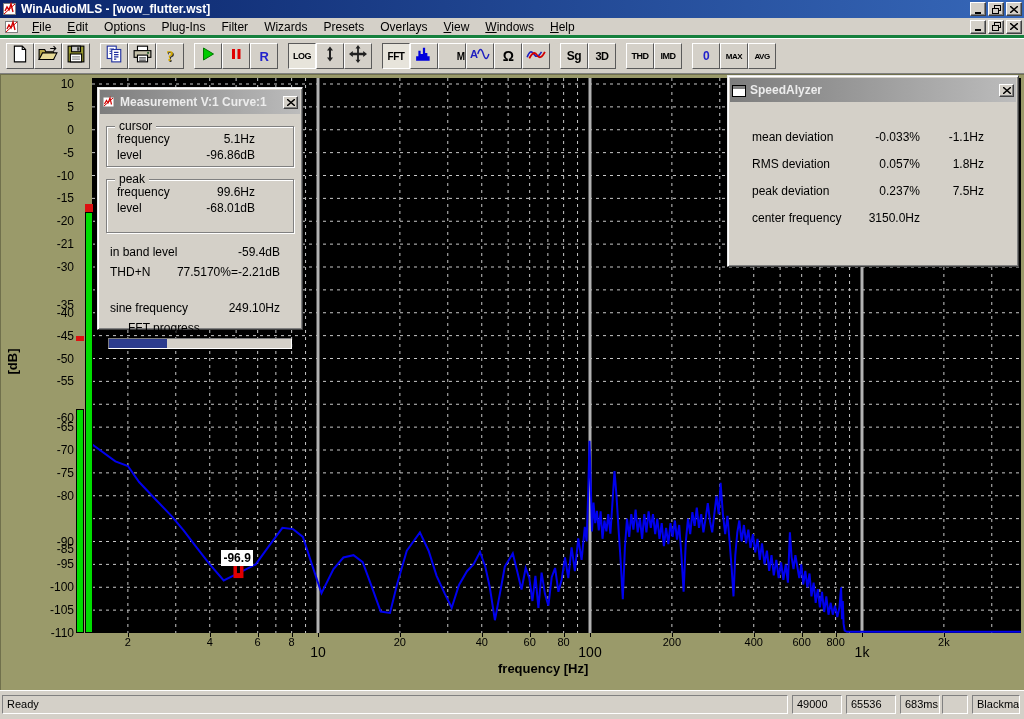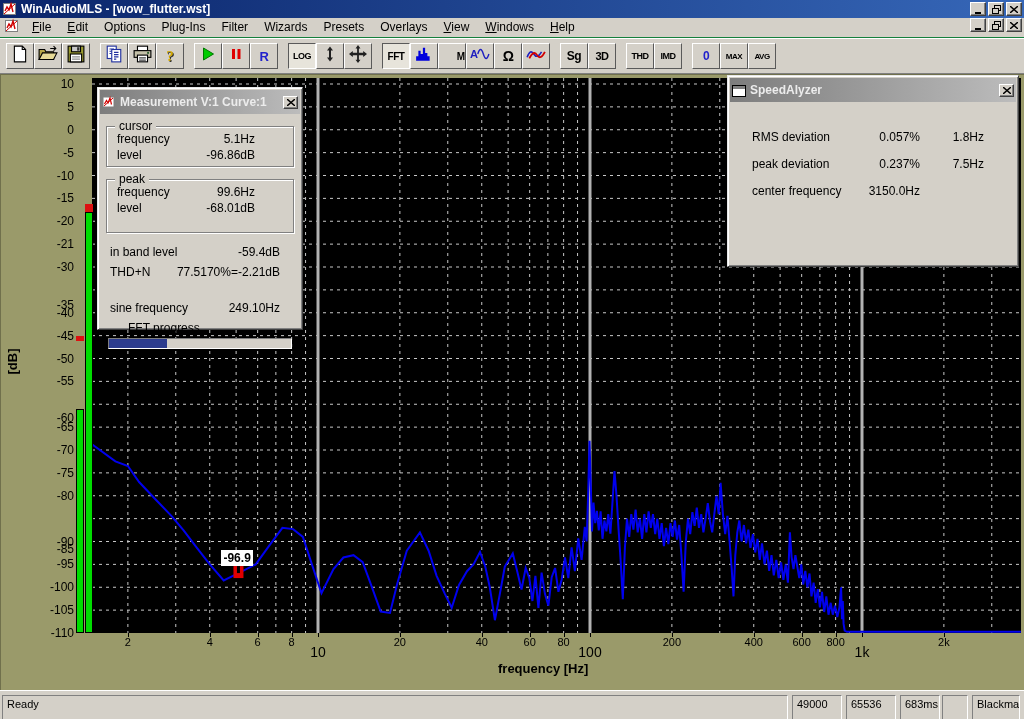--- a/index.html
+++ b/index.html
@@ -7,21 +7,21 @@
   body { font-family:"Liberation Sans", sans-serif; background:#d4d0c8; position:relative; }
 
   
   .titlebar { height:18px; background:linear-gradient(to right,#0a246a,#3667b8); display:flex; align-items:center; padding:0 2px; }
   .titlebar .ticon { width:16px; height:16px; margin-right:3px; }
   .titlebar .ttext { color:#fff; font-weight:bold; font-size:12px; flex:1; white-space:nowrap; }
   .wbtn { width:16px; height:14px; background:#d4d0c8; border:1px solid; border-color:#fff #404040 #404040 #fff; box-shadow:inset -1px -1px 0 #808080; display:flex; align-items:center; justify-content:center; margin-left:2px; }
   .wbtn svg { display:block; }
   .glyph-min { width:6px; height:2px; background:#000; margin-top:7px; }
 
-  .menubar { height:20px; background:#d4d0c8; display:flex; padding:0 2px; border-bottom:1px solid #15803d; }
+  .menubar { height:20px; background:#d4d0c8; display:flex; align-items:center; padding:0 2px; border-bottom:3px solid #15803d; }
   .menubar .micon { width:16px; height:16px; margin:0 4px 0 2px; }
   .menu-item { font-size:12px; padding:2px 8px; color:#000; cursor:default; }
   .menubar .spacer { flex:1; }
 
   .toolbar { height:36px; background:#d4d0c8; border-top:1px solid #fff; border-bottom:1px solid #808080; display:flex; align-items:center; padding:0 6px; }
   .tb-group { display:flex; margin-right:10px; }
   .tbtn { width:28px; height:26px; background:#d4d0c8; border:1px solid; border-color:#fff #5a5a5a #5a5a5a #fff; display:flex; align-items:center; justify-content:center; overflow:hidden; }
   .tbtn.pressed { border-color:#5a5a5a #fff #fff #5a5a5a; background:#e7e4db; }
   .tbtn .tlabel { font-weight:bold; letter-spacing:-0.5px; }
 
@@ -54,21 +54,21 @@
   .progress-outer { margin:3px 8px 0; height:11px; border:1px solid; border-color:#808080 #fff #fff #808080; background:#d4d0c8; }
   .progress-fill { height:100%; background:#2c3c8e; }
 
   .sa-row { display:flex; margin-bottom:13px; padding:0 14px 0 22px; }
   .sa-label { flex:0 0 102px; }
   .sa-pct { flex:0 0 66px; text-align:right; }
   .sa-hz { flex:1; text-align:right; padding-right:18px; }
 
   
   .statusbar { height:29px; background:#d4d0c8; border-top:1px solid #fff; position:relative; font-size:11px; }
-  .spanel { position:absolute; top:4px; height:25px; border:1px solid; border-color:#808080 #fff #fff #808080; padding:2px 4px; white-space:nowrap; overflow:hidden; }
+  .spanel { position:absolute; top:4px; height:19px; border:1px solid; border-color:#808080 #fff #fff #808080; padding:2px 4px; white-space:nowrap; overflow:hidden; }
 </style>
 </head>
 <body>
 
 <div class="titlebar">
   <span class="ticon"><svg width="16" height="16">
         <rect x="1.5" y="2.5" width="12" height="11" fill="#fff" stroke="#808080"></rect>
         <path d="M3 10l2-4 2 3 2-6 2 8" fill="none" stroke="#d00000" stroke-width="1.4"></path>
         <path d="M2 13L13 3" stroke="#d00000"></path>
       </svg></span>
@@ -388,20 +388,25 @@
             <rect x="1" y="1" width="12" height="3" fill="#808080"></rect>
           </svg></span>
       <span class="ftext">SpeedAlyzer</span>
       <span class="wbtn">
           <svg width="8" height="7">
             <path d="M0 0l8 7M8 0l-8 7" stroke="#000" stroke-width="1.4"></path>
           </svg>
         </span>
     </div>
     <div class="fbody" id="sa-body" style="padding-top:28px;">
+        <div class="sa-row">
+          <span class="sa-label">mean deviation</span>
+          <span class="sa-pct">-0.033%</span>
+          <span class="sa-hz">-1.1Hz</span>
+        </div>
         <div class="sa-row">
           <span class="sa-label">RMS deviation</span>
           <span class="sa-pct">0.057%</span>
           <span class="sa-hz">1.8Hz</span>
         </div>
         <div class="sa-row">
           <span class="sa-label">peak deviation</span>
           <span class="sa-pct">0.237%</span>
           <span class="sa-hz">7.5Hz</span>
         </div>

